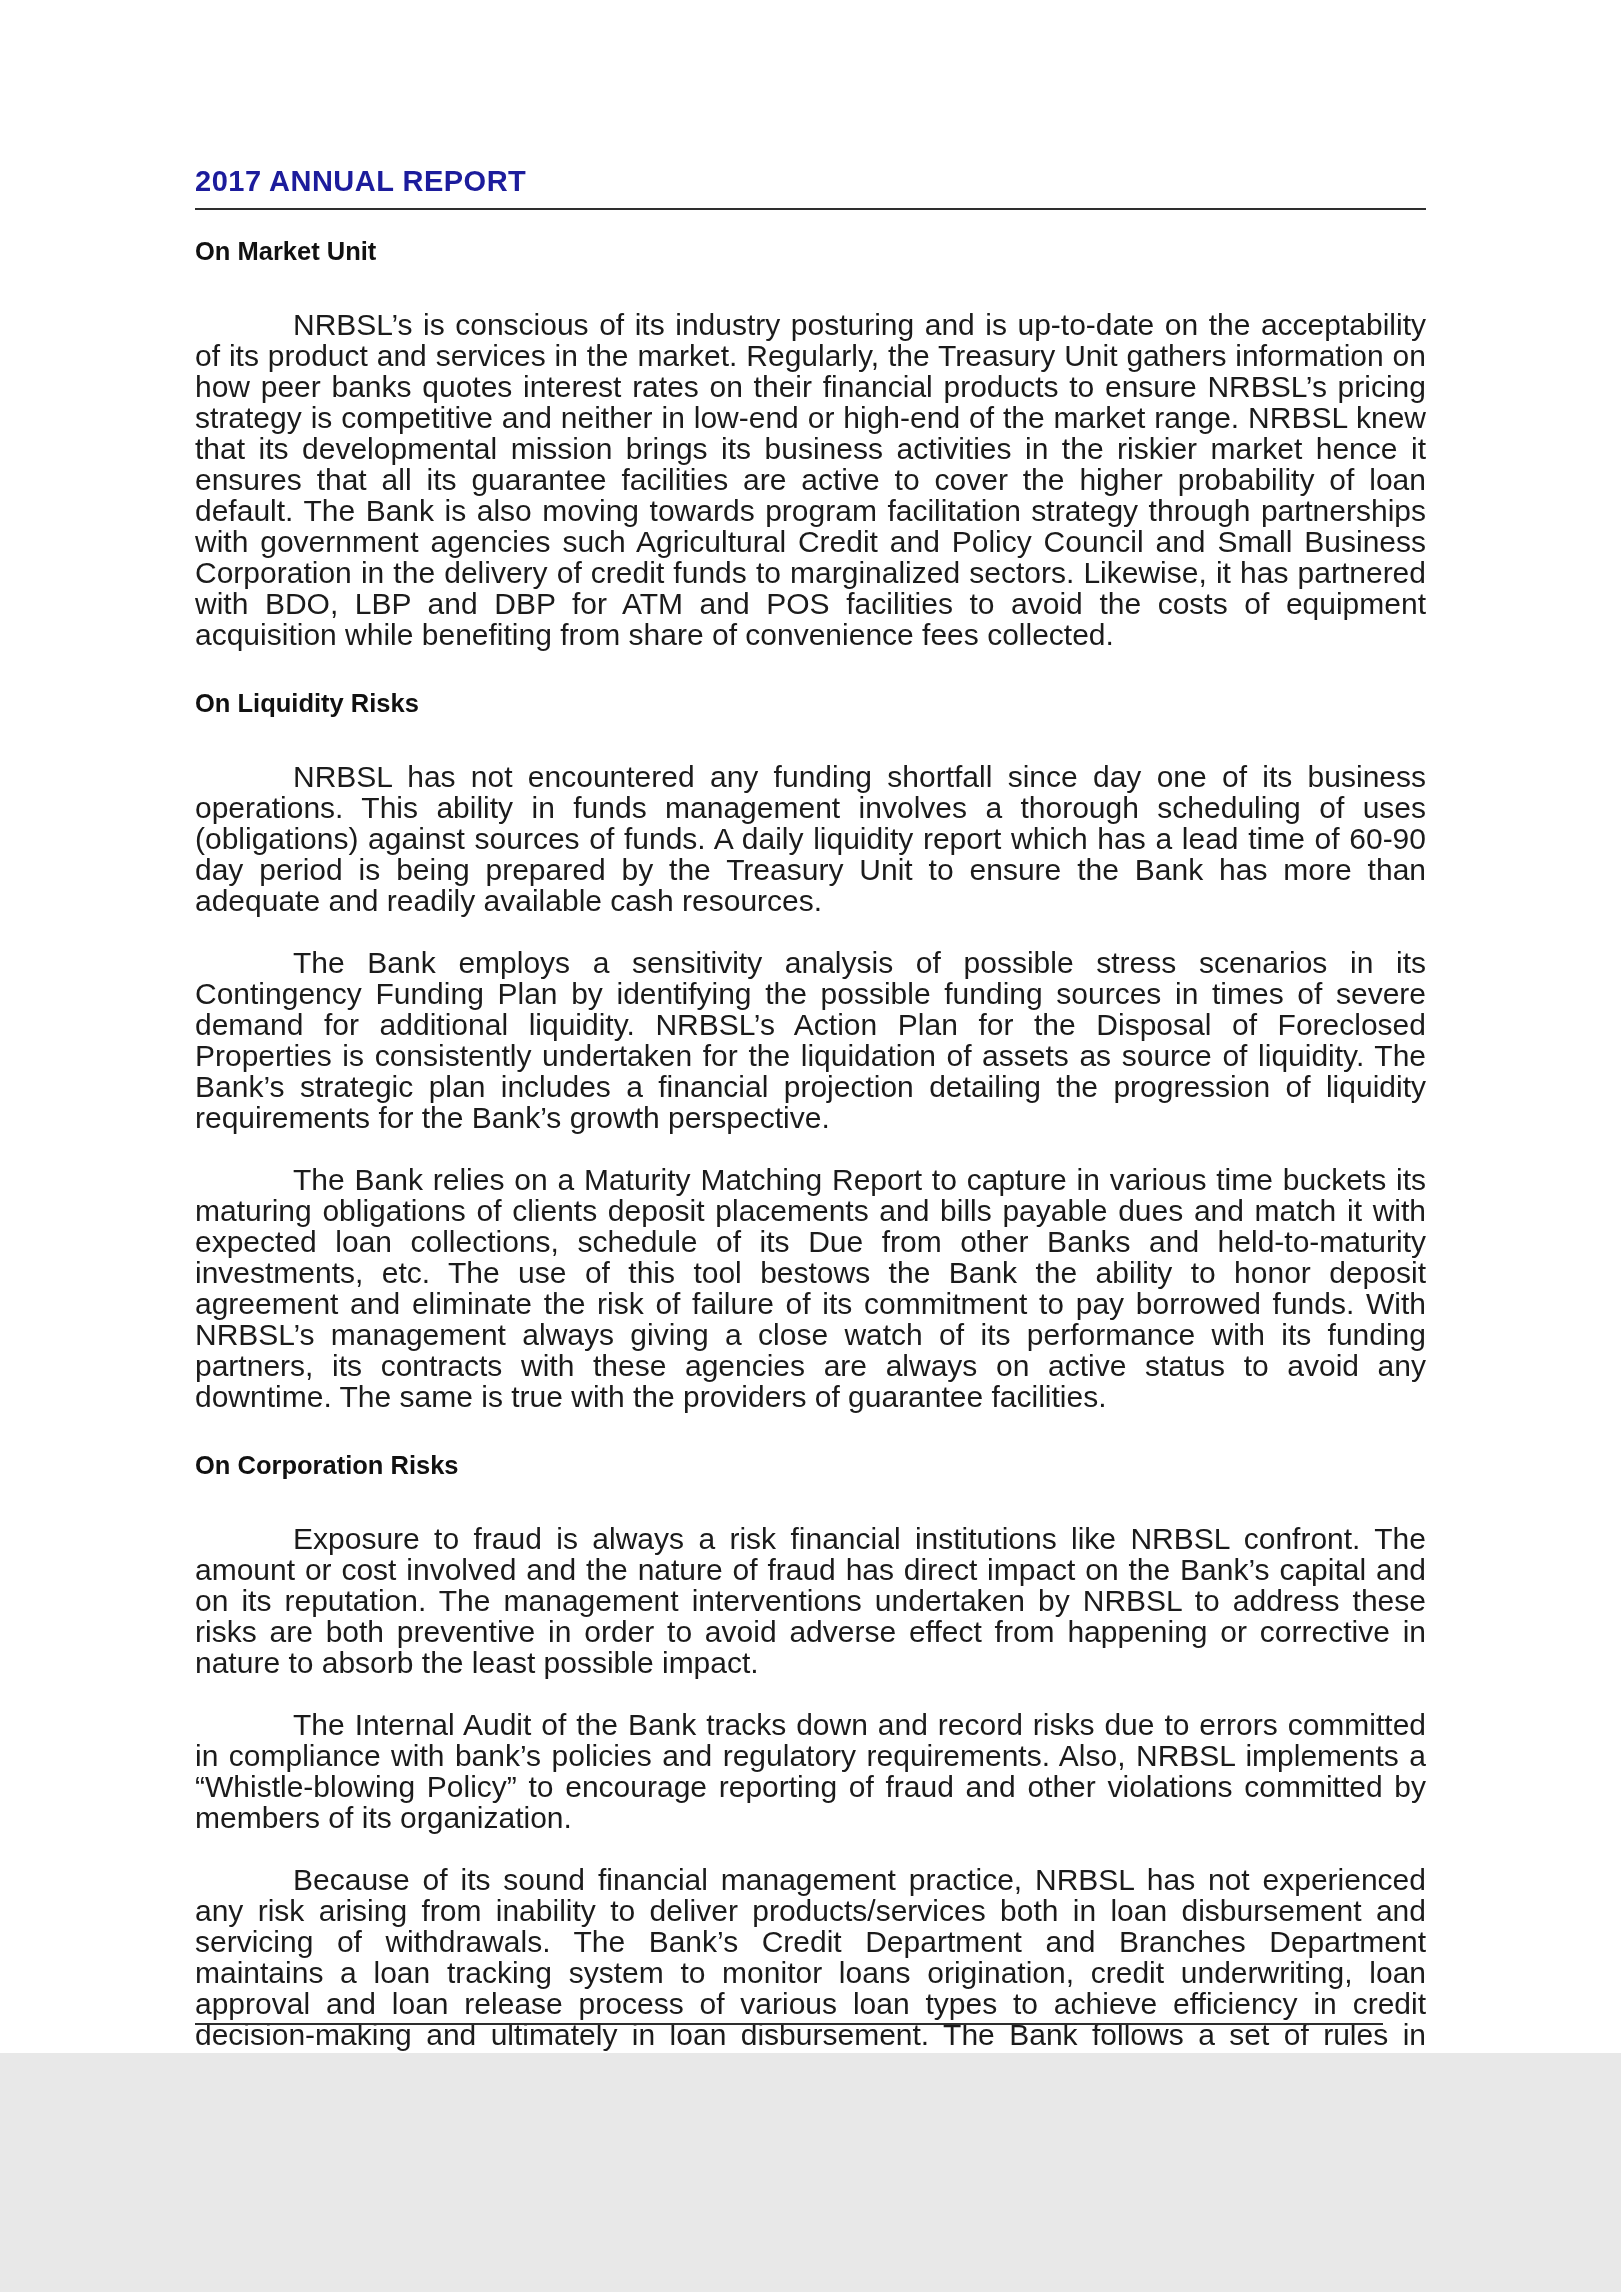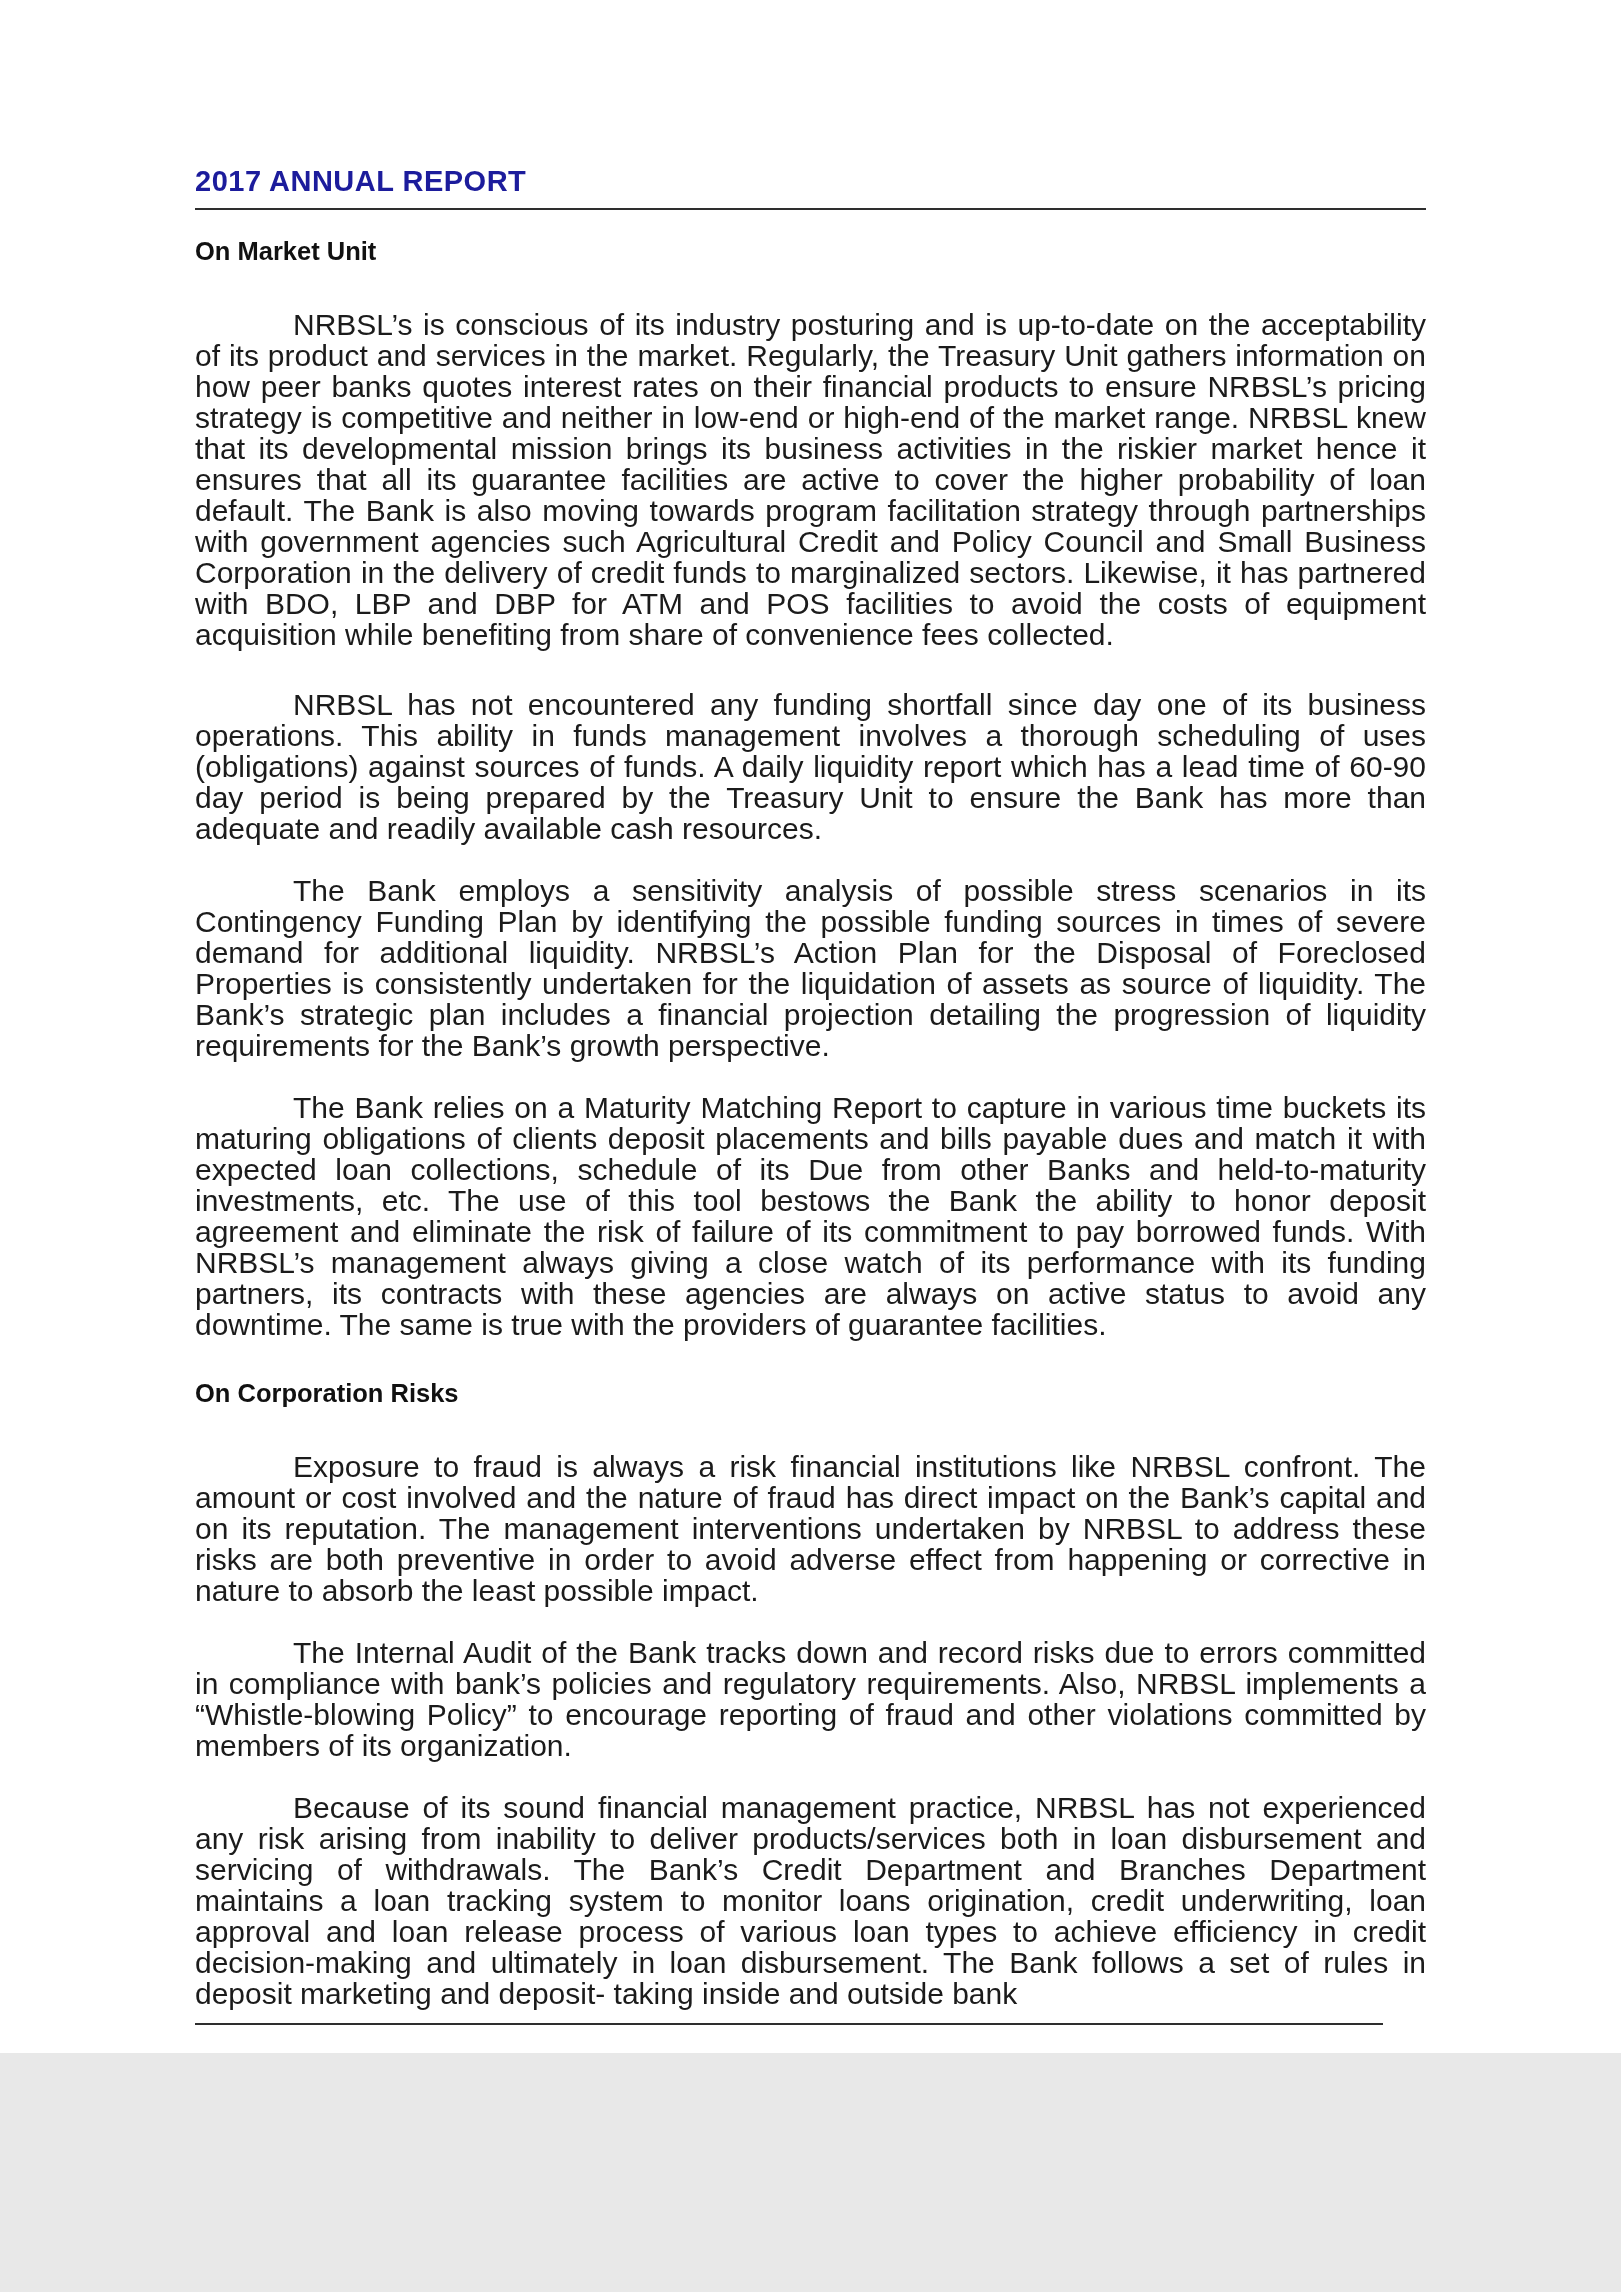--- a/index.html
+++ b/index.html
@@ -88,20 +88,21 @@
       <p class="report-title">2017 ANNUAL REPORT</p>
       <hr class="header-rule">
     </div>
 
     <div class="section">
       <h2 class="section-heading first">On Market Unit</h2>
       <p class="body-par">NRBSL’s is conscious of its industry posturing and is up-to-date on the acceptability of its product and services in the market. Regularly, the Treasury Unit gathers information on how peer banks quotes interest rates on their financial products to ensure NRBSL’s pricing strategy is competitive and neither in low-end or high-end of the market range. NRBSL knew that its developmental mission brings its business activities in the riskier market hence it ensures that all its guarantee facilities are active to cover the higher probability of loan default. The Bank is also moving towards program facilitation strategy through partnerships with government agencies such Agricultural Credit and Policy Council and Small Business Corporation in the delivery of credit funds to marginalized sectors. Likewise, it has partnered with BDO, LBP and DBP for ATM and POS facilities to avoid the costs of equipment acquisition while benefiting from share of convenience fees collected.</p>
     </div>
 
     <div class="section">
+      <h2 class="section-heading">On Liquidity Risks</h2>
       <p class="body-par">NRBSL has not encountered any funding shortfall since day one of its business operations. This ability in funds management involves a thorough scheduling of uses (obligations) against sources of funds. A daily liquidity report which has a lead time of 60-90 day period is being prepared by the Treasury Unit to ensure the Bank has more than adequate and readily available cash resources.</p>
       <p class="body-par">The Bank employs a sensitivity analysis of possible stress scenarios in its Contingency Funding Plan by identifying the possible funding sources in times of severe demand for additional liquidity. NRBSL’s Action Plan for the Disposal of Foreclosed Properties is consistently undertaken for the liquidation of assets as source of liquidity. The Bank’s strategic plan includes a financial projection detailing the progression of liquidity requirements for the Bank’s growth perspective.</p>
       <p class="body-par">The Bank relies on a Maturity Matching Report to capture in various time buckets its maturing obligations of clients deposit placements and bills payable dues and match it with expected loan collections, schedule of its Due from other Banks and held-to-maturity investments, etc. The use of this tool bestows the Bank the ability to honor deposit agreement and eliminate the risk of failure of its commitment to pay borrowed funds. With NRBSL’s management always giving a close watch of its performance with its funding partners, its contracts with these agencies are always on active status to avoid any downtime. The same is true with the providers of guarantee facilities.</p>
     </div>
 
     <div class="section">
       <h2 class="section-heading">On Corporation Risks</h2>
       <p class="body-par">Exposure to fraud is always a risk financial institutions like NRBSL confront. The amount or cost involved and the nature of fraud has direct impact on the Bank’s capital and on its reputation. The management interventions undertaken by NRBSL to address these risks are both preventive in order to avoid adverse effect from happening or corrective in nature to absorb the least possible impact.</p>
       <p class="body-par">The Internal Audit of the Bank tracks down and record risks due to errors committed in compliance with bank’s policies and regulatory requirements. Also, NRBSL implements a “Whistle-blowing Policy” to encourage reporting of fraud and other violations committed by members of its organization.</p>
       <p class="body-par">Because of its sound financial management practice, NRBSL has not experienced any risk arising from inability to deliver products/services both in loan disbursement and servicing of withdrawals. The Bank’s Credit Department and Branches Department maintains a loan tracking system to monitor loans origination, credit underwriting, loan approval and loan release process of various loan types to achieve efficiency in credit decision-making and ultimately in loan disbursement. The Bank follows a set of rules in deposit marketing and deposit- taking inside and outside bank</p>

